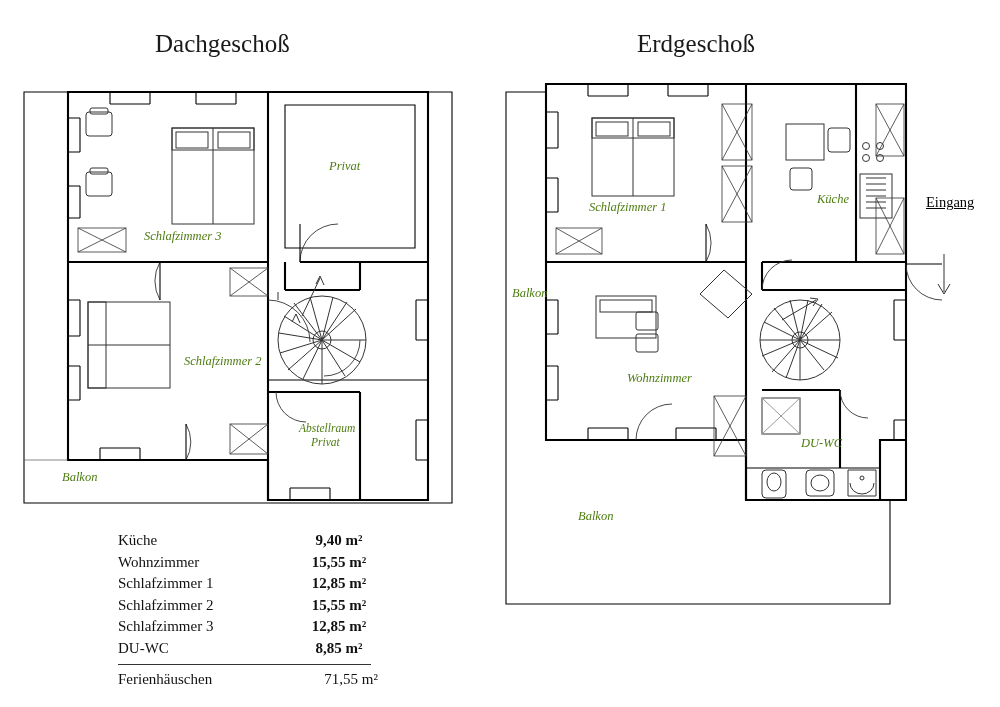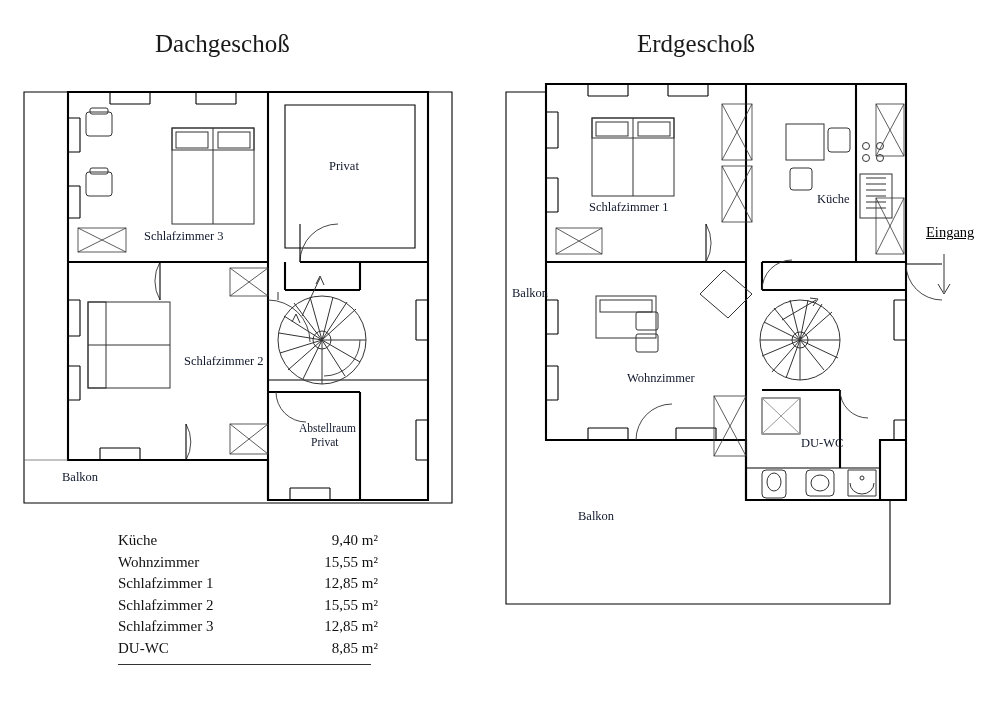--- a/index.html
+++ b/index.html
@@ -41,58 +41,59 @@
   .wall-thin { fill: none; stroke: #000; stroke-width: 1.1; }
   .hair { fill: none; stroke: #555; stroke-width: 0.7; }
   .furn { fill: none; stroke: #333; stroke-width: 1; }
   .door { fill: none; stroke: #333; stroke-width: 0.9; }
   .hatch { fill: none; stroke: #333; stroke-width: 0.8; }
 
   .room-label {
     position: absolute;
     font-size: 12.5px;
     font-family: "Liberation Serif", serif;
-    color: #0f172a;
+    color: #4d7c0f;
     white-space: nowrap;
+    font-style: italic;
   }
   .room-label.small { font-size: 11.5px; }
 
   
   .legend {
     position: absolute;
     left: 118px;
     top: 530px;
     width: 260px;
     font-family: "Liberation Serif", serif;
     font-size: 15px;
     color: #111;
   }
   .legend-row {
     display: flex;
     justify-content: space-between;
     line-height: 21.5px;
     white-space: nowrap;
   }
   .legend-row .lbl { text-align: left; }
-  .legend-row .val { text-align: right; min-width: 78px; }
+  .legend-row .val { text-align: center; min-width: 78px; font-weight: bold; }
   .legend-rule {
     border-top: 1px solid #333;
     margin: 5px 0 4px 0;
     width: 253px;
   }
   .legend-total {
     display: flex;
     justify-content: space-between;
     line-height: 21.5px;
     white-space: nowrap;
   }
   .eingang-label {
     position: absolute;
     left: 926px;
-    top: 224px;
+    top: 194px;
     font-size: 14.5px;
     font-family: "Liberation Serif", serif;
     text-decoration: underline;
   }
 </style>
 </head>
 <body>
 
 <div class="plan-root">
 
@@ -348,15 +349,19 @@
     </div>
     <div class="legend-row">
       <span class="lbl">Schlafzimmer 3</span>
       <span class="val">12,85 m²</span>
     </div>
     <div class="legend-row">
       <span class="lbl">DU-WC</span>
       <span class="val">8,85 m²</span>
     </div>
     <div class="legend-rule"></div>
+    <div class="legend-total">
+      <span class="lbl">Ferienhäuschen</span>
+      <span class="val">71,55 m²</span>
+    </div>
   </div>
 
 </div>
 
 </body></html>

